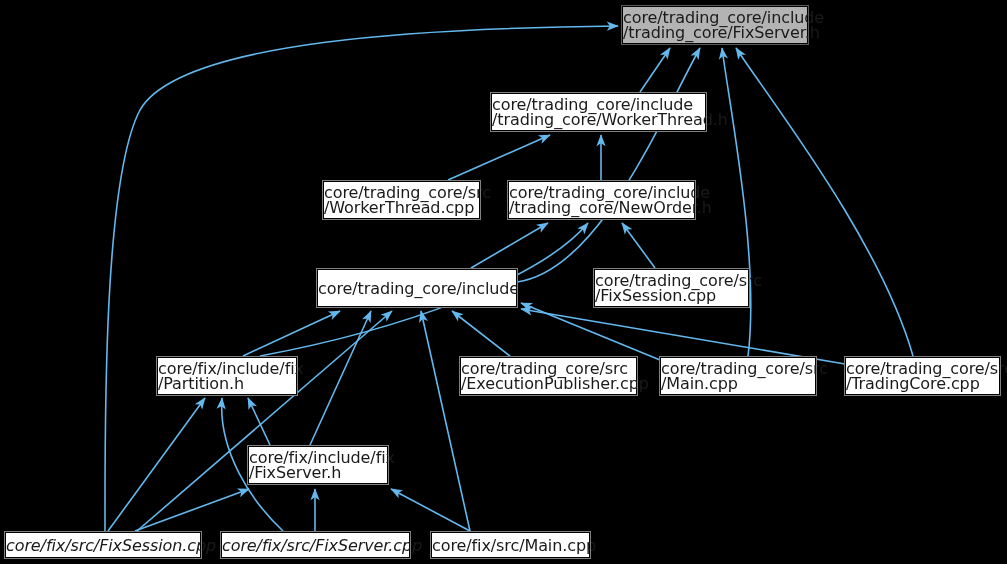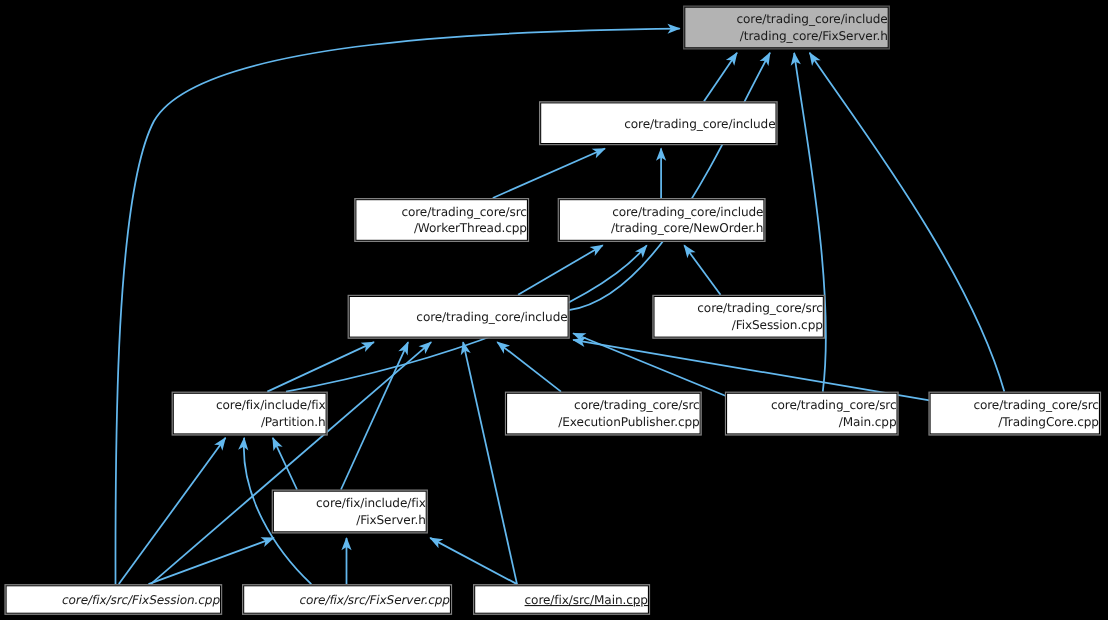--- a/index.html
+++ b/index.html
@@ -23,25 +23,25 @@
     height: 564px;
   }
   .node-box {
     position: absolute;
     box-sizing: border-box;
     background: #ffffff;
     border: 1px solid #000000;
     outline: 1px solid #808080;
     display: flex;
     flex-direction: column;
-    align-items: flex-end;
+    align-items: flex-start;
     justify-content: center;
     text-align: center;
     color: #1a1a1a;
-    font-size: 11px;
+    font-size: 16px;
     line-height: 15px;
     letter-spacing: -0.1px;
     white-space: pre;
     z-index: 5;
   }
   .node-box.highlighted {
     background: #b3b3b3;
     border: 1px solid #000000;
     outline: 1px solid #5a5a5a;
   }
@@ -82,28 +82,28 @@
         <path d="M 270 445 L 248 398" fill="none" stroke="#63b8ee" stroke-width="1.6" marker-end="url(#arrowhead)"></path>
         <path d="M 283 531 C 250 500 218 450 222 398" fill="none" stroke="#63b8ee" stroke-width="1.6" marker-end="url(#arrowhead)"></path>
         <path d="M 135 531 L 249 489" fill="none" stroke="#63b8ee" stroke-width="1.6" marker-end="url(#arrowhead)"></path>
         <path d="M 315 531 L 315 489" fill="none" stroke="#63b8ee" stroke-width="1.6" marker-end="url(#arrowhead)"></path>
         <path d="M 470 531 L 391 489" fill="none" stroke="#63b8ee" stroke-width="1.6" marker-end="url(#arrowhead)"></path>
       </g>
   </svg>
 
   <div id="nodes-layer">
       <div class="node-box highlighted" style="left: 622px; top: 6px; width: 186px; height: 38px;"><span class="node-label-line">core/trading_core/include</span><span class="node-label-line">/trading_core/FixServer.h</span></div>
-      <div class="node-box" style="left: 491px; top: 93px; width: 215px; height: 38px;"><span class="node-label-line">core/trading_core/include</span></div>
+      <div class="node-box" style="left: 491px; top: 93px; width: 215px; height: 38px;"><span class="node-label-line">core/trading_core/include</span><span class="node-label-line">/trading_core/WorkerThread.h</span></div>
       <div class="node-box" style="left: 323px; top: 181px; width: 157px; height: 38px;"><span class="node-label-line">core/trading_core/src</span><span class="node-label-line">/WorkerThread.cpp</span></div>
       <div class="node-box" style="left: 508px; top: 181px; width: 187px; height: 38px;"><span class="node-label-line">core/trading_core/include</span><span class="node-label-line">/trading_core/NewOrder.h</span></div>
       <div class="node-box" style="left: 317px; top: 269px; width: 200px; height: 38px;"><span class="node-label-line">core/trading_core/include</span></div>
       <div class="node-box" style="left: 594px; top: 269px; width: 155px; height: 38px;"><span class="node-label-line">core/trading_core/src</span><span class="node-label-line">/FixSession.cpp</span></div>
       <div class="node-box" style="left: 157px; top: 357px; width: 140px; height: 38px;"><span class="node-label-line">core/fix/include/fix</span><span class="node-label-line">/Partition.h</span></div>
       <div class="node-box" style="left: 460px; top: 357px; width: 177px; height: 38px;"><span class="node-label-line">core/trading_core/src</span><span class="node-label-line">/ExecutionPublisher.cpp</span></div>
       <div class="node-box" style="left: 660px; top: 357px; width: 156px; height: 38px;"><span class="node-label-line">core/trading_core/src</span><span class="node-label-line">/Main.cpp</span></div>
       <div class="node-box" style="left: 845px; top: 357px; width: 155px; height: 38px;"><span class="node-label-line">core/trading_core/src</span><span class="node-label-line">/TradingCore.cpp</span></div>
       <div class="node-box" style="left: 248px; top: 446px; width: 140px; height: 38px;"><span class="node-label-line">core/fix/include/fix</span><span class="node-label-line">/FixServer.h</span></div>
       <div class="node-box" style="left: 5px; top: 532px; width: 196px; height: 26px; font-style: italic;"><span class="node-label-line">core/fix/src/FixSession.cpp</span></div>
       <div class="node-box" style="left: 221px; top: 532px; width: 189px; height: 26px; font-style: italic;"><span class="node-label-line">core/fix/src/FixServer.cpp</span></div>
-      <div class="node-box" style="left: 431px; top: 532px; width: 159px; height: 26px; text-decoration: underline;"><span class="node-label-line">core/fix/src/Main.cpp</span></div>
+      <div class="node-box" style="left: 431px; top: 532px; width: 159px; height: 26px;"><span class="node-label-line">core/fix/src/Main.cpp</span></div>
     </div>
 
 </div>
 
 </body></html>

